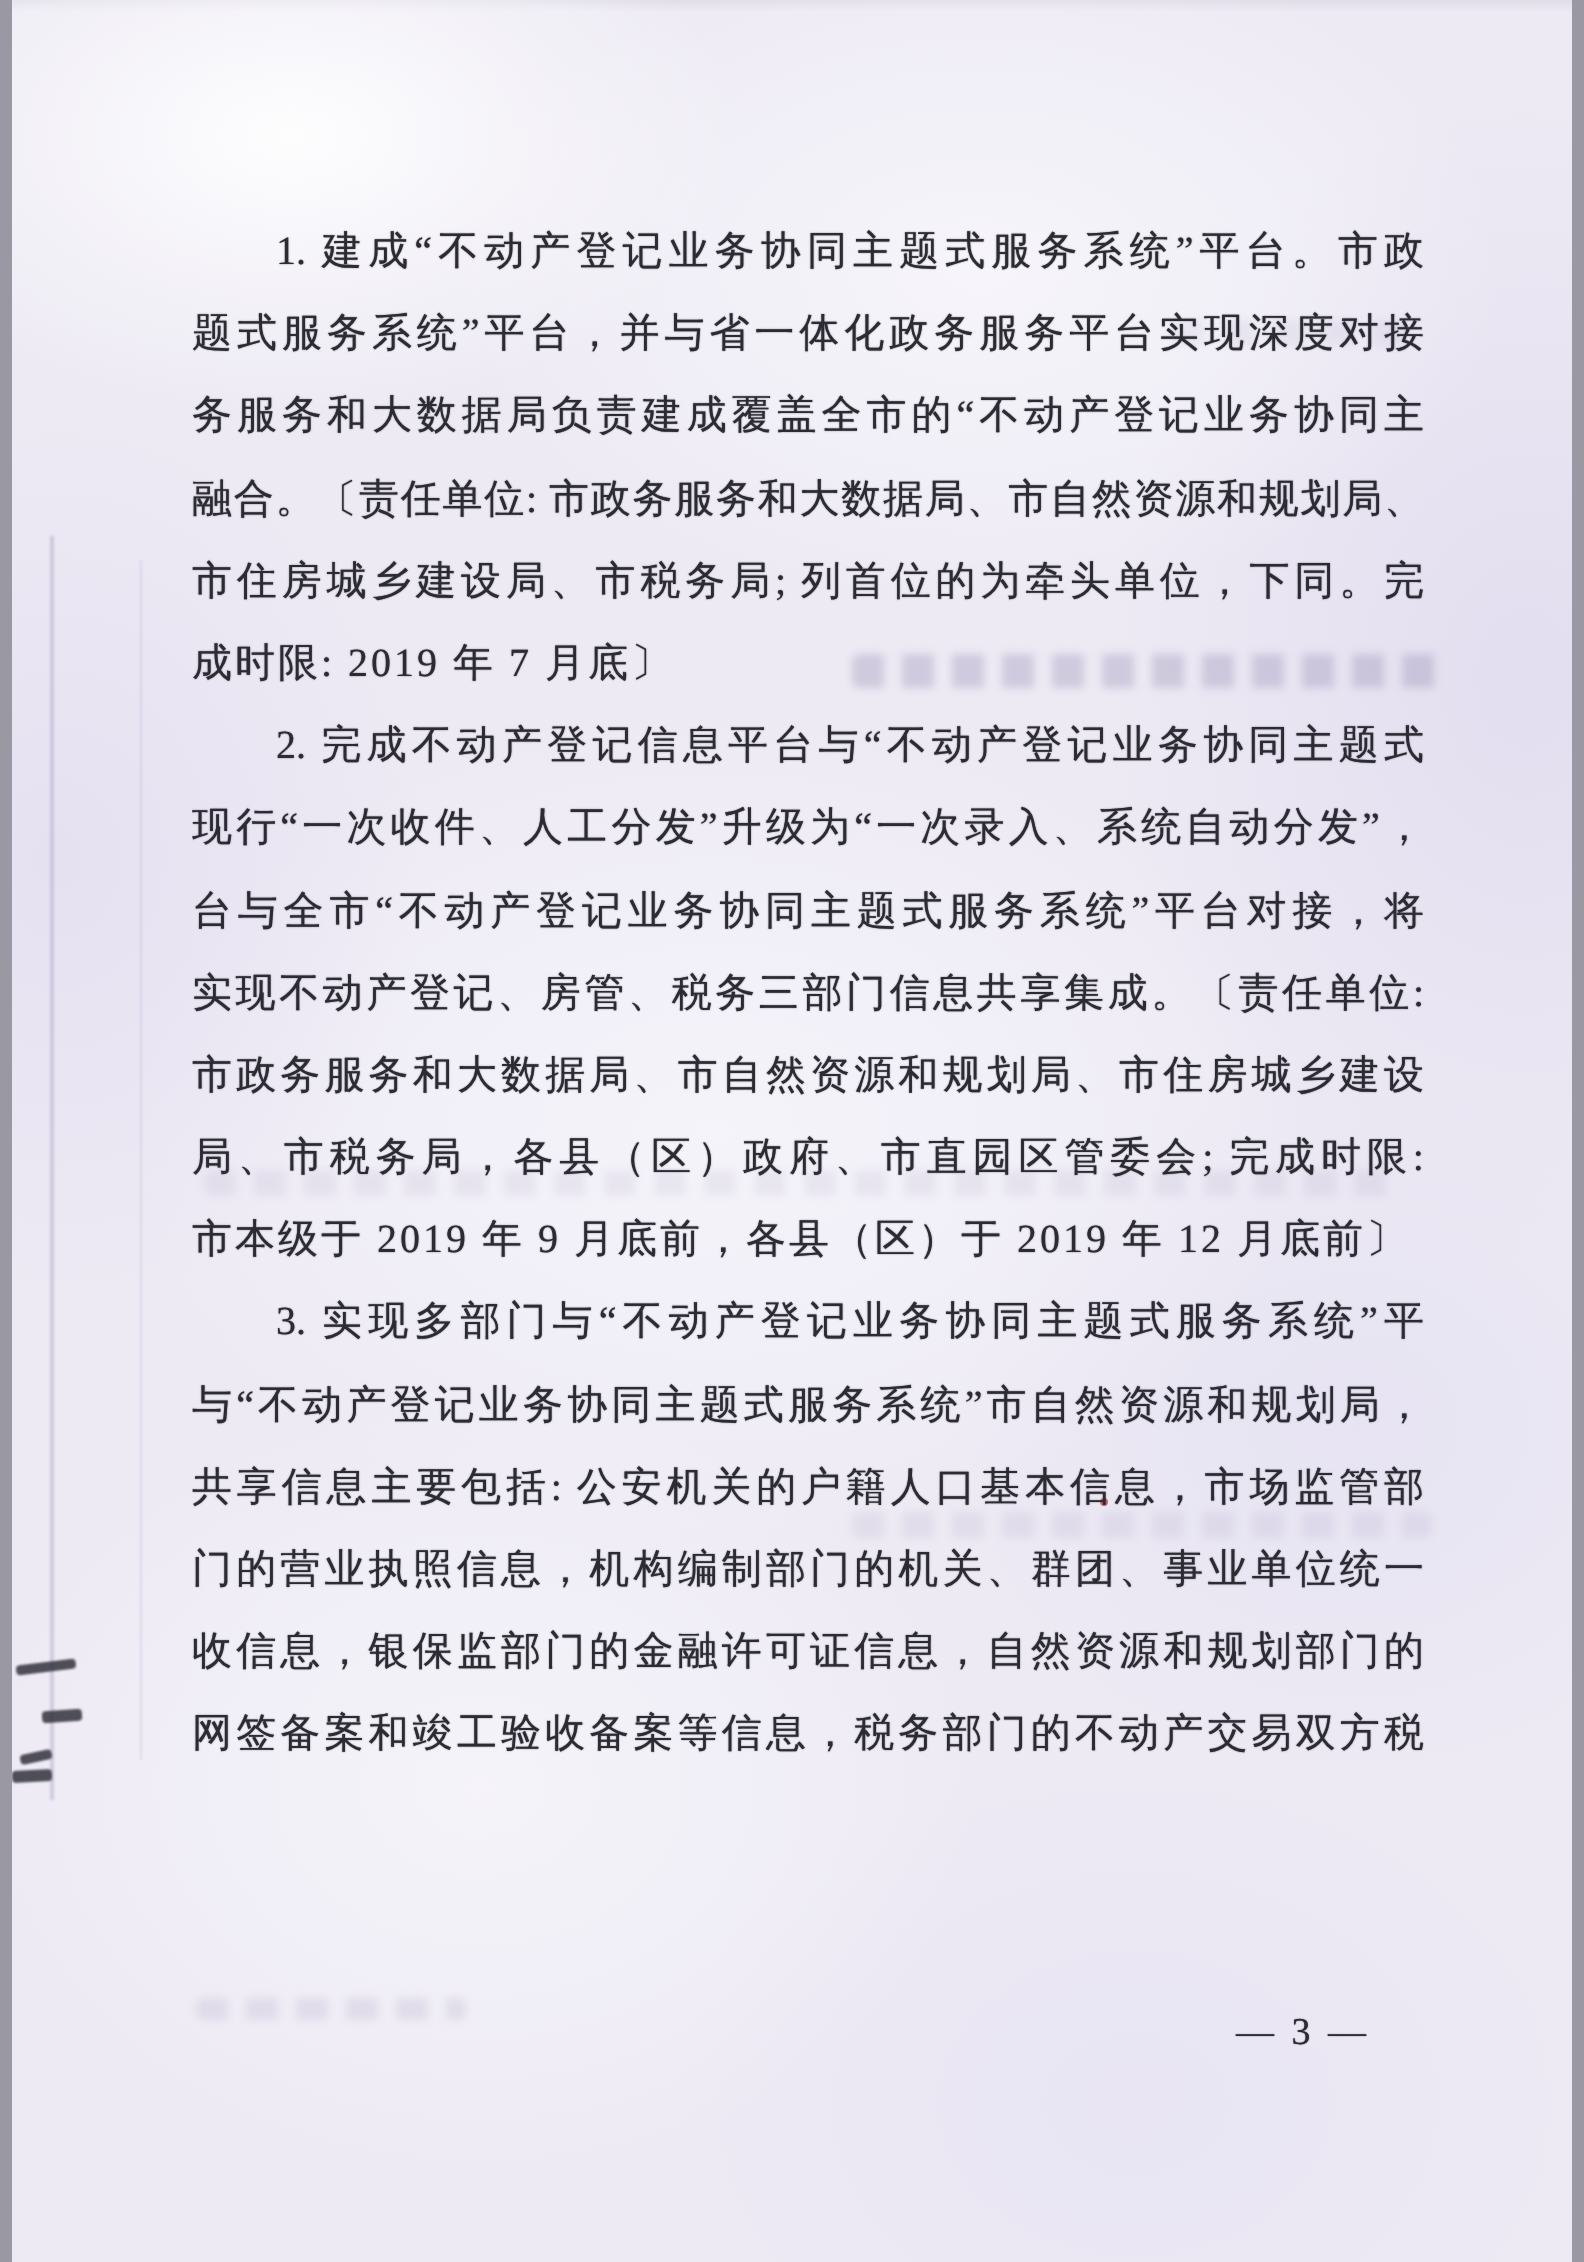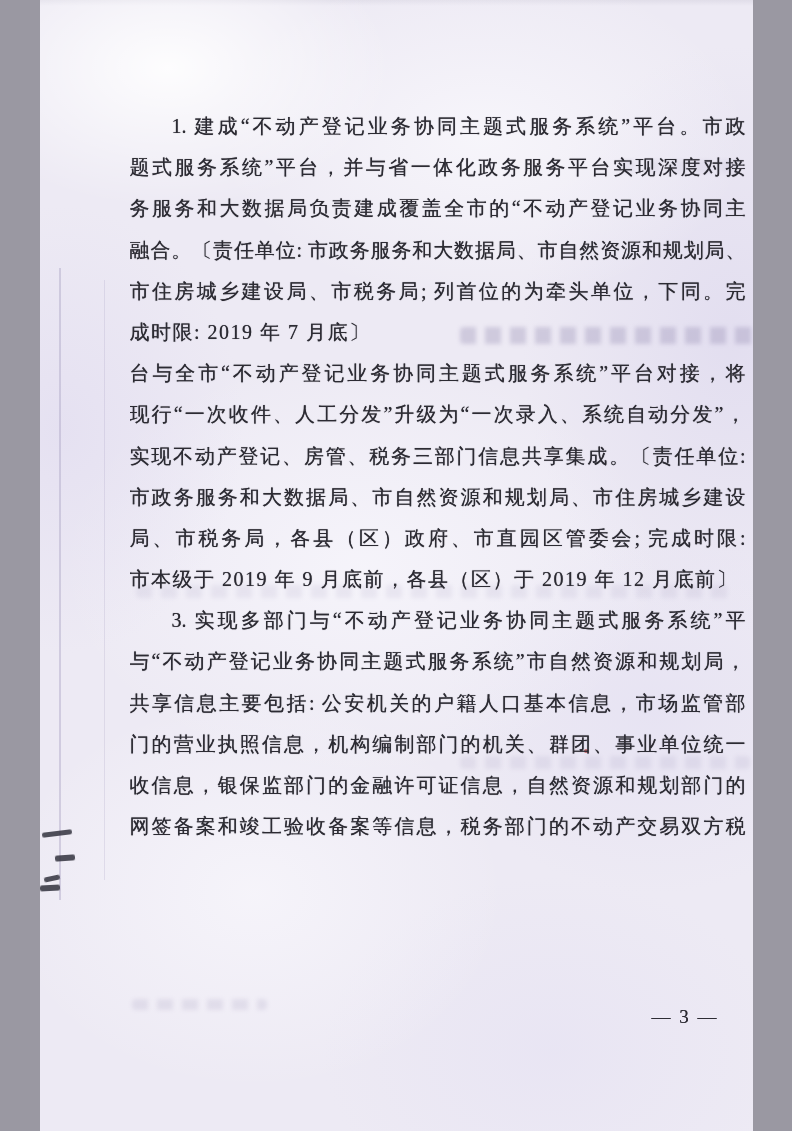--- a/index.html
+++ b/index.html
@@ -1,18 +1,18 @@
 <!DOCTYPE html>
 <html><head>
 <meta charset="utf-8">
 <style>
   html,body{margin:0;padding:0;background:#9a98a2;}
   .page{
     position:relative;
-    width:713px;height:1131px;
+    width:780px;height:1131px;
     margin:0 auto;
     overflow:hidden;
     background-color:#edeaf4;
     background-image:
       radial-gradient(ellipse 320px 200px at 18% 6%,  rgba(255,255,255,.9), rgba(255,255,255,0) 70%),
       radial-gradient(ellipse 380px 240px at 62% 12%, rgba(250,249,253,.75), rgba(250,249,253,0) 70%),
       radial-gradient(ellipse 300px 420px at 97% 30%, rgba(222,217,238,.7), rgba(222,217,238,0) 70%),
       radial-gradient(ellipse 260px 320px at 3% 38%,  rgba(225,220,240,.65), rgba(225,220,240,0) 70%),
       radial-gradient(ellipse 430px 300px at 45% 50%, rgba(249,248,253,.7), rgba(249,248,253,0) 70%),
       radial-gradient(ellipse 300px 260px at 86% 63%, rgba(227,223,242,.6), rgba(227,223,242,0) 70%),
@@ -97,22 +97,23 @@
   <div class="content">
       <div class="para">
         <div class="line first">1. 建成“不动产登记业务协同主题式服务系统”平台。市政</div>
         <div class="line">题式服务系统”平台，并与省一体化政务服务平台实现深度对接</div>
         <div class="line">务服务和大数据局负责建成覆盖全市的“不动产登记业务协同主</div>
         <div class="line">融合。〔责任单位: 市政务服务和大数据局、市自然资源和规划局、</div>
         <div class="line">市住房城乡建设局、市税务局; 列首位的为牵头单位，下同。完</div>
         <div class="line short">成时限: 2019 年 7 月底〕</div>
       </div>
       <div class="para">
+        <div class="line first">2. 完成不动产登记信息平台与“不动产登记业务协同主题式</div>
+        <div class="line">现行“一次收件、人工分发”升级为“一次录入、系统自动分发”，</div>
         <div class="line">台与全市“不动产登记业务协同主题式服务系统”平台对接，将</div>
-        <div class="line">现行“一次收件、人工分发”升级为“一次录入、系统自动分发”，</div>
         <div class="line">实现不动产登记、房管、税务三部门信息共享集成。〔责任单位:</div>
         <div class="line">市政务服务和大数据局、市自然资源和规划局、市住房城乡建设</div>
         <div class="line">局、市税务局，各县（区）政府、市直园区管委会; 完成时限:</div>
         <div class="line short">市本级于 2019 年 9 月底前，各县（区）于 2019 年 12 月底前〕</div>
       </div>
       <div class="para">
         <div class="line first">3. 实现多部门与“不动产登记业务协同主题式服务系统”平</div>
         <div class="line">与“不动产登记业务协同主题式服务系统”市自然资源和规划局，</div>
         <div class="line">共享信息主要包括: 公安机关的户籍人口基本信息，市场监管部</div>
         <div class="line">门的营业执照信息，机构编制部门的机关、群团、事业单位统一</div>

